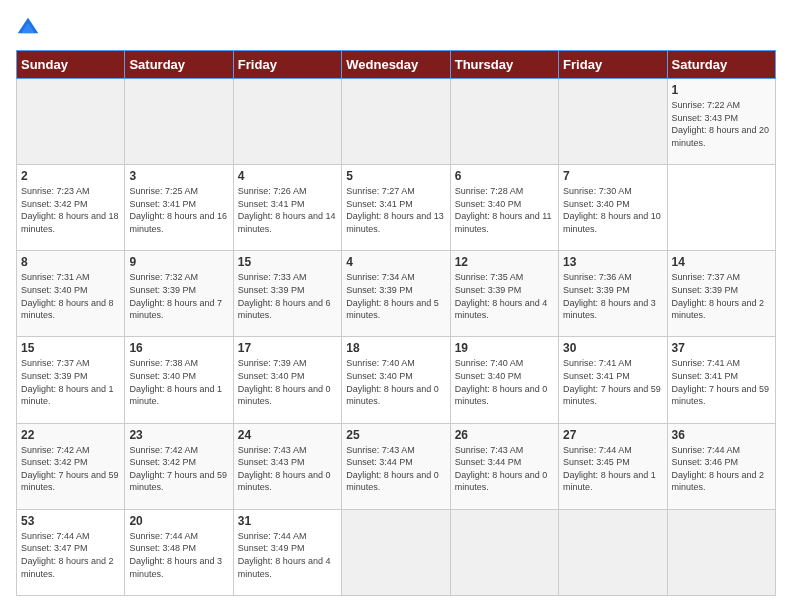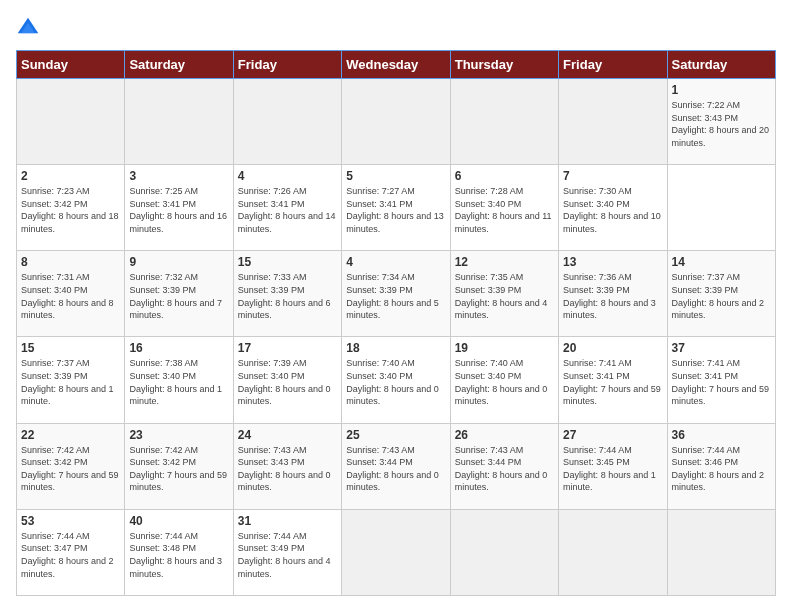--- a/index.html
+++ b/index.html
@@ -216,21 +216,21 @@
           </td>
           <td>
             <span class="day-number">18</span>
             <div class="day-info">Sunrise: 7:40 AM<br>Sunset: 3:40 PM<br>Daylight: 8 hours and 0 minutes.</div>
           </td>
           <td>
             <span class="day-number">19</span>
             <div class="day-info">Sunrise: 7:40 AM<br>Sunset: 3:40 PM<br>Daylight: 8 hours and 0 minutes.</div>
           </td>
           <td>
-            <span class="day-number">20</span>
+            <span class="day-number">30</span>
             <div class="day-info">Sunrise: 7:41 AM<br>Sunset: 3:41 PM<br>Daylight: 7 hours and 59 minutes.</div>
           </td>
           <td>
             <span class="day-number">37</span>
             <div class="day-info">Sunrise: 7:41 AM<br>Sunset: 3:41 PM<br>Daylight: 7 hours and 59 minutes.</div>
           </td>
         </tr>
         <tr>
           <td>
             <span class="day-number">22</span>
@@ -260,21 +260,21 @@
             <span class="day-number">36</span>
             <div class="day-info">Sunrise: 7:44 AM<br>Sunset: 3:46 PM<br>Daylight: 8 hours and 2 minutes.</div>
           </td>
         </tr>
         <tr>
           <td>
             <span class="day-number">53</span>
             <div class="day-info">Sunrise: 7:44 AM<br>Sunset: 3:47 PM<br>Daylight: 8 hours and 2 minutes.</div>
           </td>
           <td>
-            <span class="day-number">40</span>
+            <span class="day-number">20</span>
             <div class="day-info">Sunrise: 7:44 AM<br>Sunset: 3:48 PM<br>Daylight: 8 hours and 3 minutes.</div>
           </td>
           <td>
             <span class="day-number">31</span>
             <div class="day-info">Sunrise: 7:44 AM<br>Sunset: 3:49 PM<br>Daylight: 8 hours and 4 minutes.</div>
           </td>
           <td class="empty-cell"></td>
           <td class="empty-cell"></td>
           <td class="empty-cell"></td>
           <td class="empty-cell"></td>

